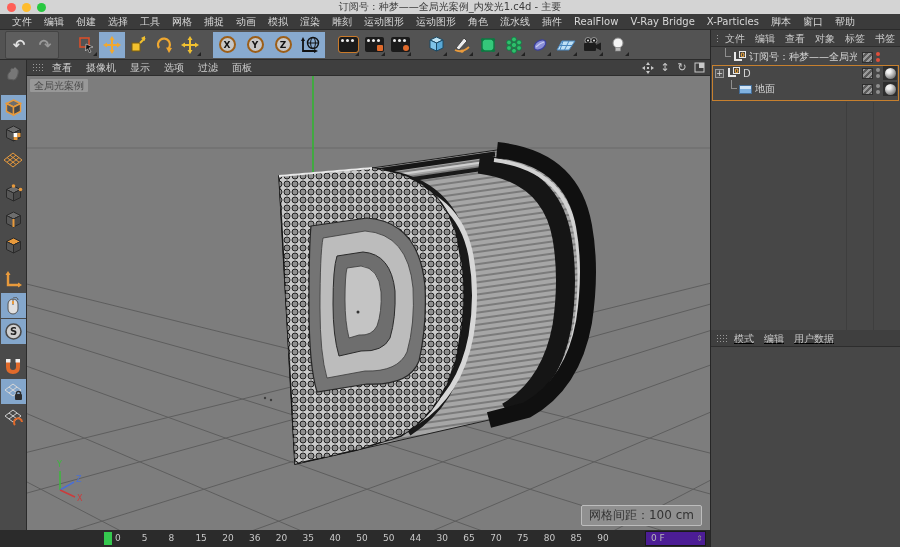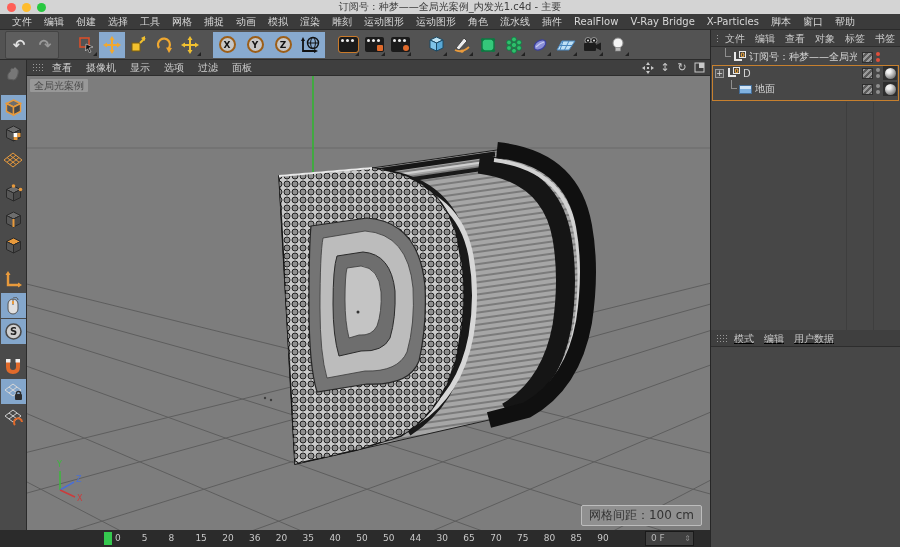--- a/index.html
+++ b/index.html
@@ -59,21 +59,21 @@
     padding:0 4px; line-height:13px; border-radius:1px; }
   .vp-canvas { position:absolute; top:16px; left:0; width:683px; height:454px; }
   .gridchip { position:absolute; right:8px; bottom:4px; background:#909090; border:1px solid #bdbdbd;
     color:#333; font-size:12px; padding:1px 7px; border-radius:2px; }
 
   
   .timeline { position:absolute; bottom:0; left:0; width:710px; height:17px; background:#2b2b2b; }
   .tl-marker { position:absolute; left:104px; top:2px; width:8px; height:13px; background:#35c94f; }
   .tl-ticks { position:absolute; left:115px; top:0; height:17px; display:flex; }
   .tl-ticks .tick { width:26.8px; font-size:9px; color:#c9c9c9; line-height:17px; flex:none; }
-  .framefield { position:absolute; left:645px; top:1px; width:49px; height:15px; background:#404040;
+  .framefield { position:absolute; left:645px; top:1px; width:61px; height:15px; background:#4c1d95;
     border:1px solid #1a1a1a; color:#b8b8b8; font-size:9px; line-height:13px; padding-left:5px; }
   .framefield .stepper { position:absolute; right:2px; top:1px; color:#8a8a8a; font-size:8px; line-height:11px; }
 
   
   .rightpanel { position:absolute; top:30px; right:0; width:190px; bottom:0; background:#474747; border-left:1px solid #262626; }
   .pm-header { height:17px; background:#3f3f3f; display:flex; align-items:center; border-bottom:1px solid #2d2d2d; }
   .pm-header .mitem { font-size:10px; color:#c9c9c9; padding:0 5px; line-height:17px; white-space:nowrap; }
   .om-tree { position:absolute; top:19px; left:0; right:0; }
   .om-row { position:relative; height:16px; display:flex; align-items:center; font-size:10px; color:#d5d5d5; }
   .om-row .name { white-space:nowrap; overflow:hidden; }

